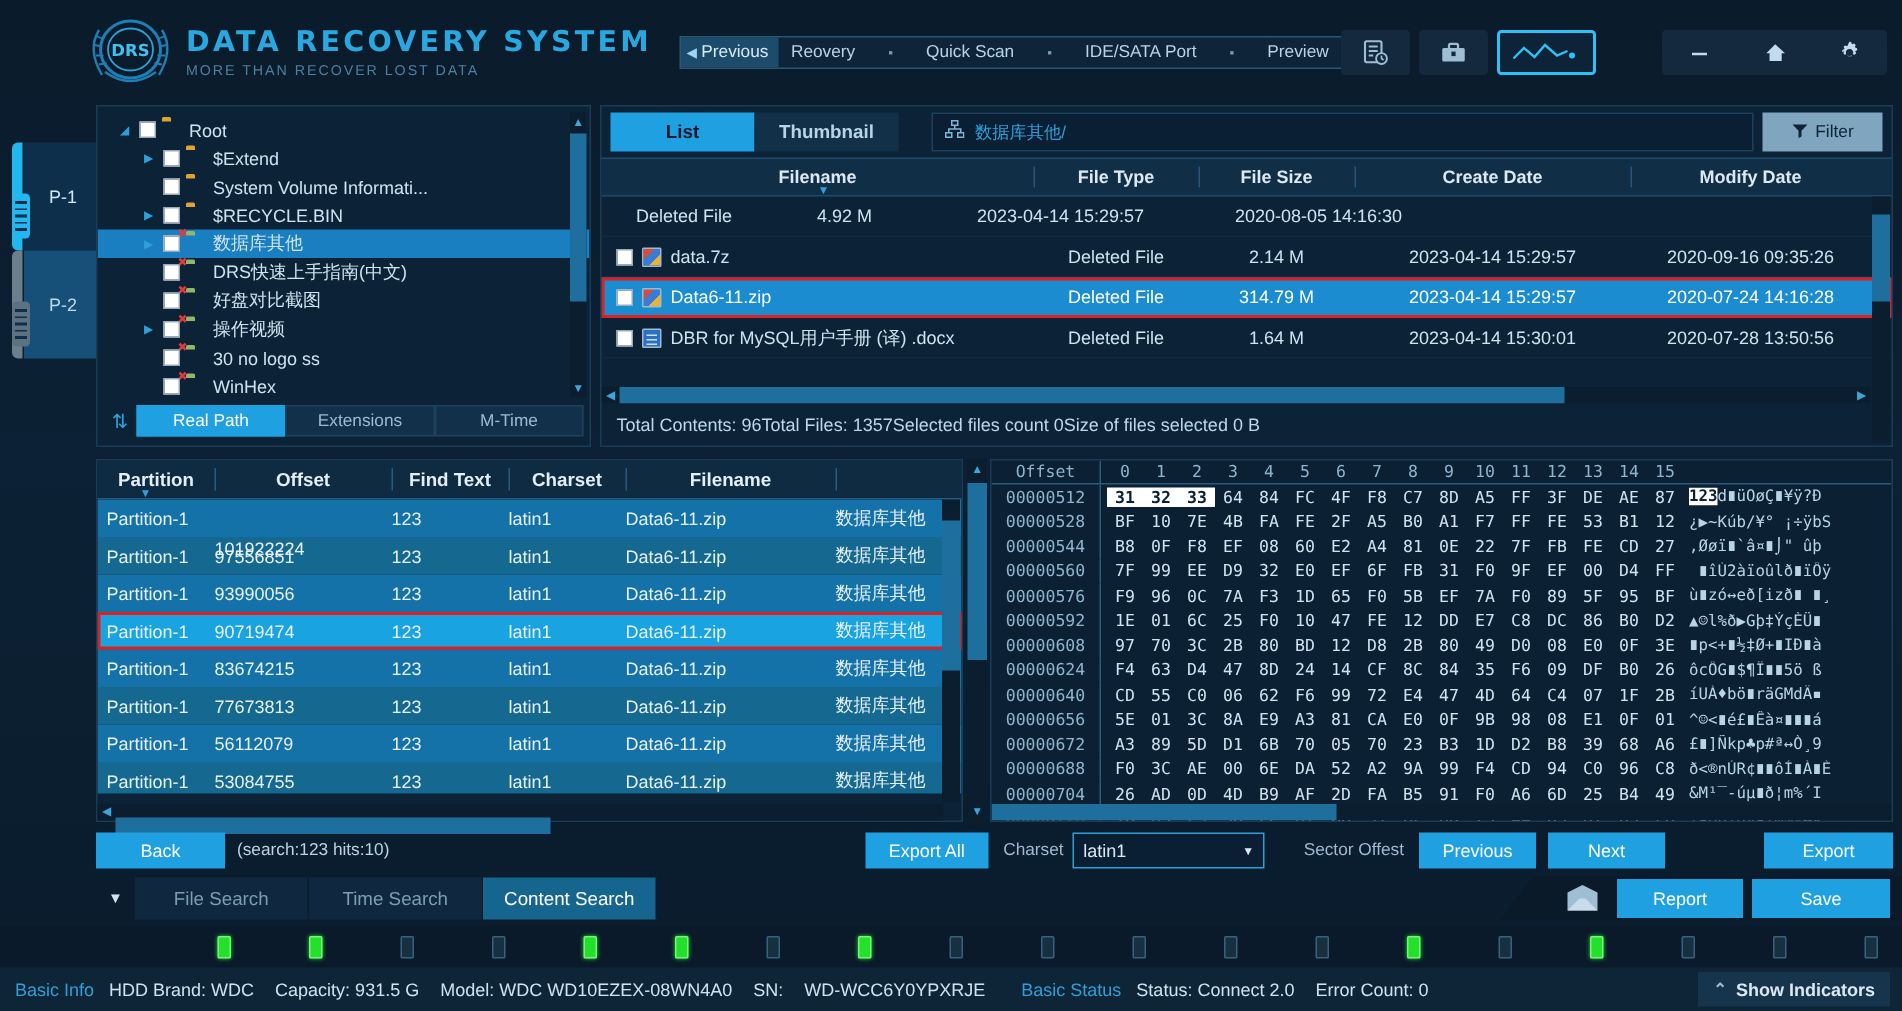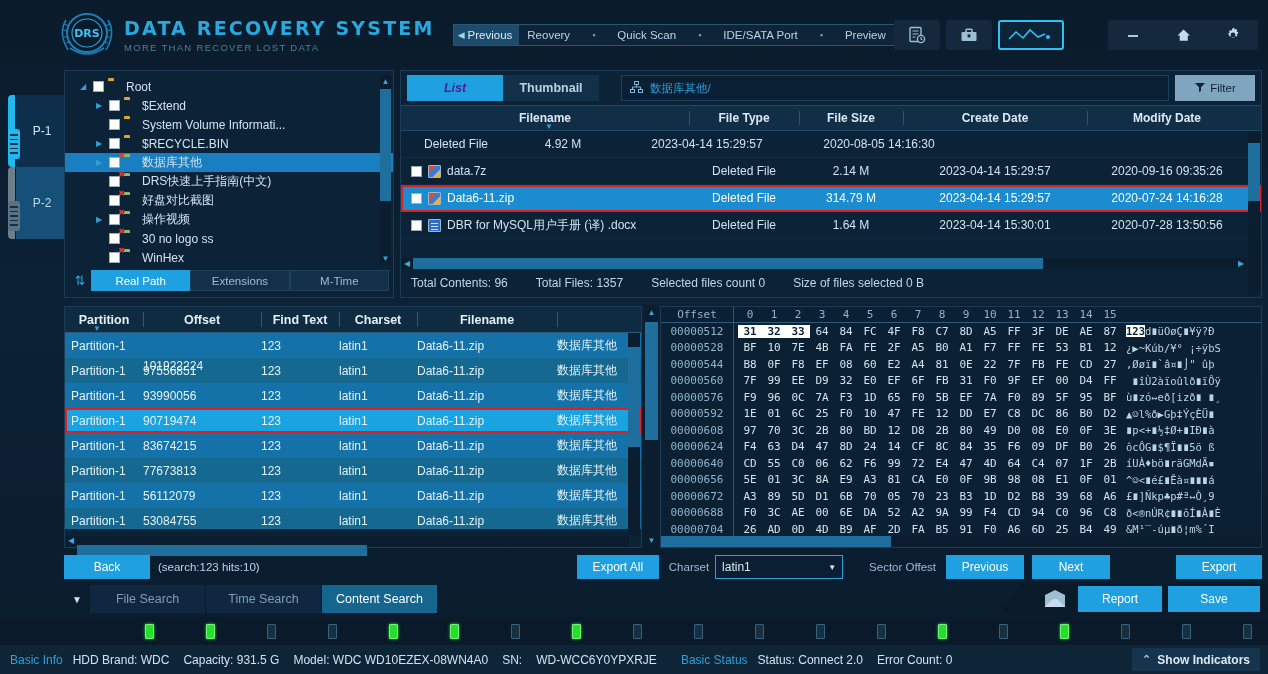--- a/index.html
+++ b/index.html
@@ -130,21 +130,21 @@
   
   .file-panel {
     position: absolute; left: 400px; top: 70px; width: 862px; height: 228px;
     background: #0c2337; border: 1px solid #1b3c57;
   }
   .fp-top { display: flex; align-items: center; height: 34px; padding: 4px 6px; gap: 0; }
   .vtab {
     width: 96px; height: 26px; line-height: 26px; text-align: center;
     font-size: 12.5px; font-weight: bold; color: #b9d4e6; background: #123048;
   }
-  .vtab.active { background: #1fa0e0; color: #4c1d95; font-style: italic; }
+  .vtab.active { background: #1fa0e0; color: #0f172a; }
   .pathbox {
     flex: 1; height: 26px; margin: 0 6px 0 22px; background: #0a1f33;
     border: 1px solid #1d4straight; border: 1px solid #1e4straight; border: 1px solid #1e4straight;
     border: 1px solid #1d405c; display: flex; align-items: center; padding: 0 8px; gap: 7px;
     font-size: 11.5px; color: #2f9fd8;
   }
   .filter-btn {
     width: 80px; height: 26px; background: #7fa6be; color: #0d2337; font-size: 11.5px;
     display: flex; align-items: center; justify-content: center; gap: 4px;
   }
@@ -182,21 +182,21 @@
     position: absolute; left: 0; right: 14px; bottom: 0; height: 11px; background: #0a1e30;
     display: flex; align-items: center;
   }
   .flh-thumb { position: absolute; left: 12px; width: 630px; height: 11px; background: #1f6f9e; }
   .flh-arrow { width: 12px; text-align: center; font-size: 8px; color: #3da5d8; }
   .flh-arrow.r { position: absolute; right: 0; }
   .fl-vscroll { position: absolute; right: 1px; top: 0; width: 12px; height: 164px; background: #0a1e30; }
   .flv-thumb { position: absolute; top: 12px; left: 0; width: 12px; height: 58px; background: #1f6f9e; }
 
   .fp-stats {
-    display: flex; align-items: center; height: 28px; font-size: 12px; color: #bcd8ea; gap: 28px;
+    display: flex; align-items: center; height: 28px; font-size: 12px; color: #bcd8ea; 
     padding-left: 10px;
   }
 
   
   .search-panel {
     position: absolute; left: 64px; top: 306px; width: 578px; height: 242px;
     background: #0c2337; border: 1px solid #1b3c57;
   }
   .sr-head {
     display: flex; height: 26px; background: #0f2b42; font-size: 12.5px; font-weight: bold;

